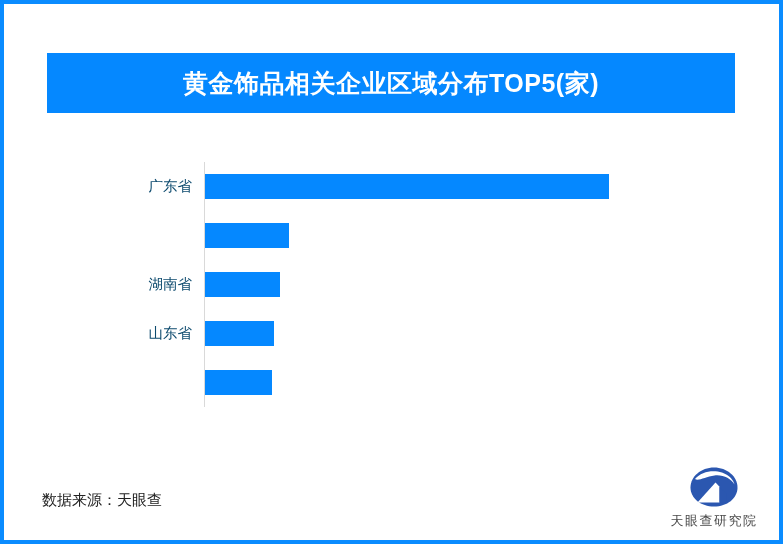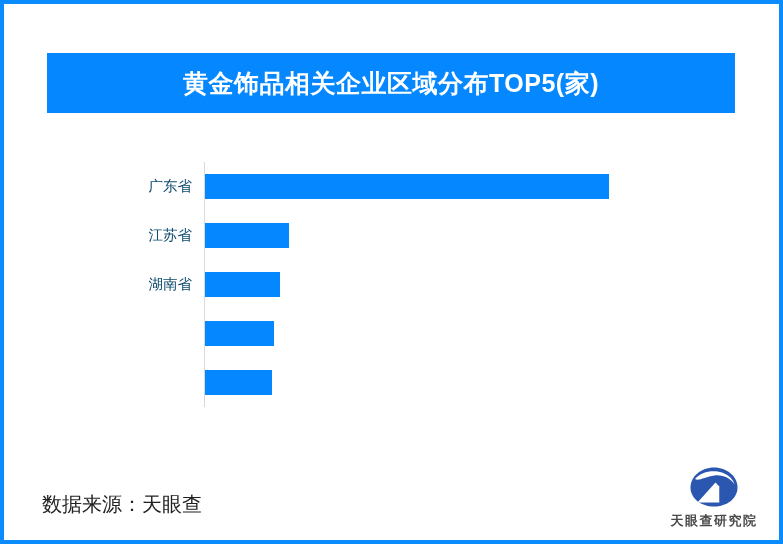--- a/index.html
+++ b/index.html
@@ -98,21 +98,21 @@
   .bar-fill {
     height: 25px;
     background: #0588ff;
   }
 
   
   #source-note {
     position: absolute;
     left: 38px;
     top: 487px;
-    font-size: 20px;
+    font-size: 15px;
     color: #222222;
     white-space: nowrap;
   }
 
   #logo-block {
     position: absolute;
     left: 650px;
     top: 462px;
     width: 120px;
     height: 72px;
@@ -125,21 +125,20 @@
     width: 52px;
     height: 42px;
     display: block;
   }
   #logo-wordmark {
     margin-top: 4px;
     font-size: 13px;
     color: #4a4a4a;
     letter-spacing: 1.5px;
     white-space: nowrap;
-    font-weight: bold;
   }
 </style>
 </head>
 <body>
 
 <div id="page" style="border-color: rgb(10, 140, 255);">
 
   <div id="title-banner" style="background: rgb(5, 136, 255);">
     <div id="title-text" style="color: rgb(255, 255, 255);">黄金饰品相关企业区域分布TOP5(家)</div>
   </div>
@@ -149,34 +148,34 @@
     <div id="bar-rows">
 
       <div class="bar-row">
         <div class="bar-label">广东省</div>
         <div class="bar-track">
           <div class="bar-fill" style="width: 404px; background: rgb(5, 136, 255);"></div>
         </div>
       </div>
 
       <div class="bar-row">
-        <div class="bar-label">江苏省</div>
         <div class="bar-track">
           <div class="bar-fill" style="width: 84px; background: rgb(5, 136, 255);"></div>
         </div>
       </div>
 
       <div class="bar-row">
         <div class="bar-label">湖南省</div>
         <div class="bar-track">
           <div class="bar-fill" style="width: 75px; background: rgb(5, 136, 255);"></div>
         </div>
       </div>
 
       <div class="bar-row">
+        <div class="bar-label">山东省</div>
         <div class="bar-track">
           <div class="bar-fill" style="width: 69px; background: rgb(5, 136, 255);"></div>
         </div>
       </div>
 
       <div class="bar-row">
         <div class="bar-track">
           <div class="bar-fill" style="width: 67px; background: rgb(5, 136, 255);"></div>
         </div>
       </div>

